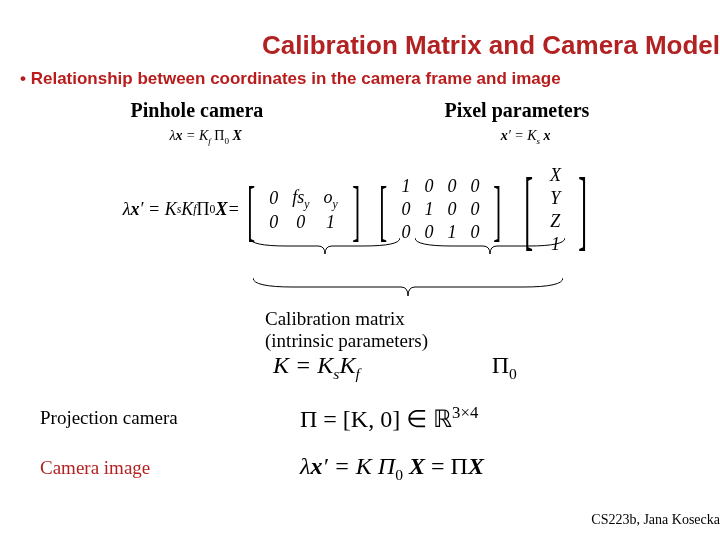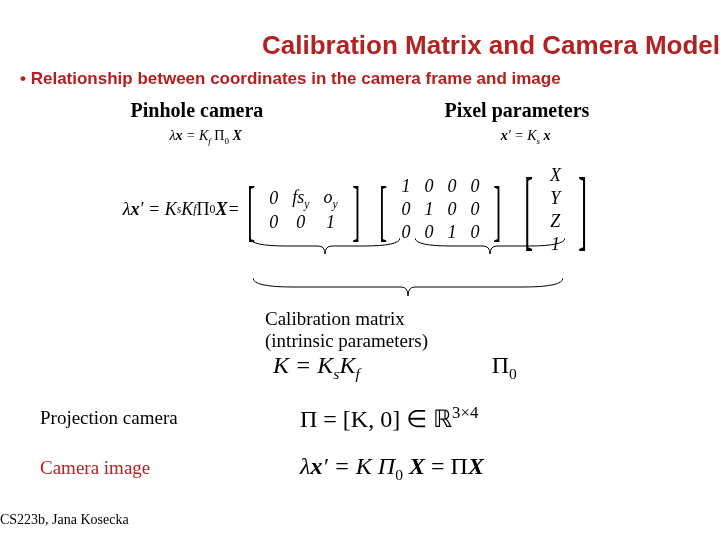--- a/index.html
+++ b/index.html
@@ -82,21 +82,21 @@
     margin: 20px 0 0 40px;
     font-family: Georgia, "Times New Roman", serif;
     font-size: 19px;
   }
   .labelrow .txt { width: 230px; }
   .labelrow .eq { flex: 1; text-align: left; padding-left: 30px; font-size: 24px; font-style: italic; }
   .footer {
     position: absolute;
     bottom: 12px;
     left: 0; right: 0;
-    text-align: left;
+    text-align: right;
     font-size: 14px;
     font-family: "Comic Sans MS", cursive;
     color: #000;
   }
   .sub { font-size: 0.65em; vertical-align: sub; font-style: italic; }
   .sup { font-size: 0.7em; vertical-align: super; text-align: right; }
   .brace-wrap { position:absolute; }
   .rom { font-style: normal; }
 </style>
 </head>

